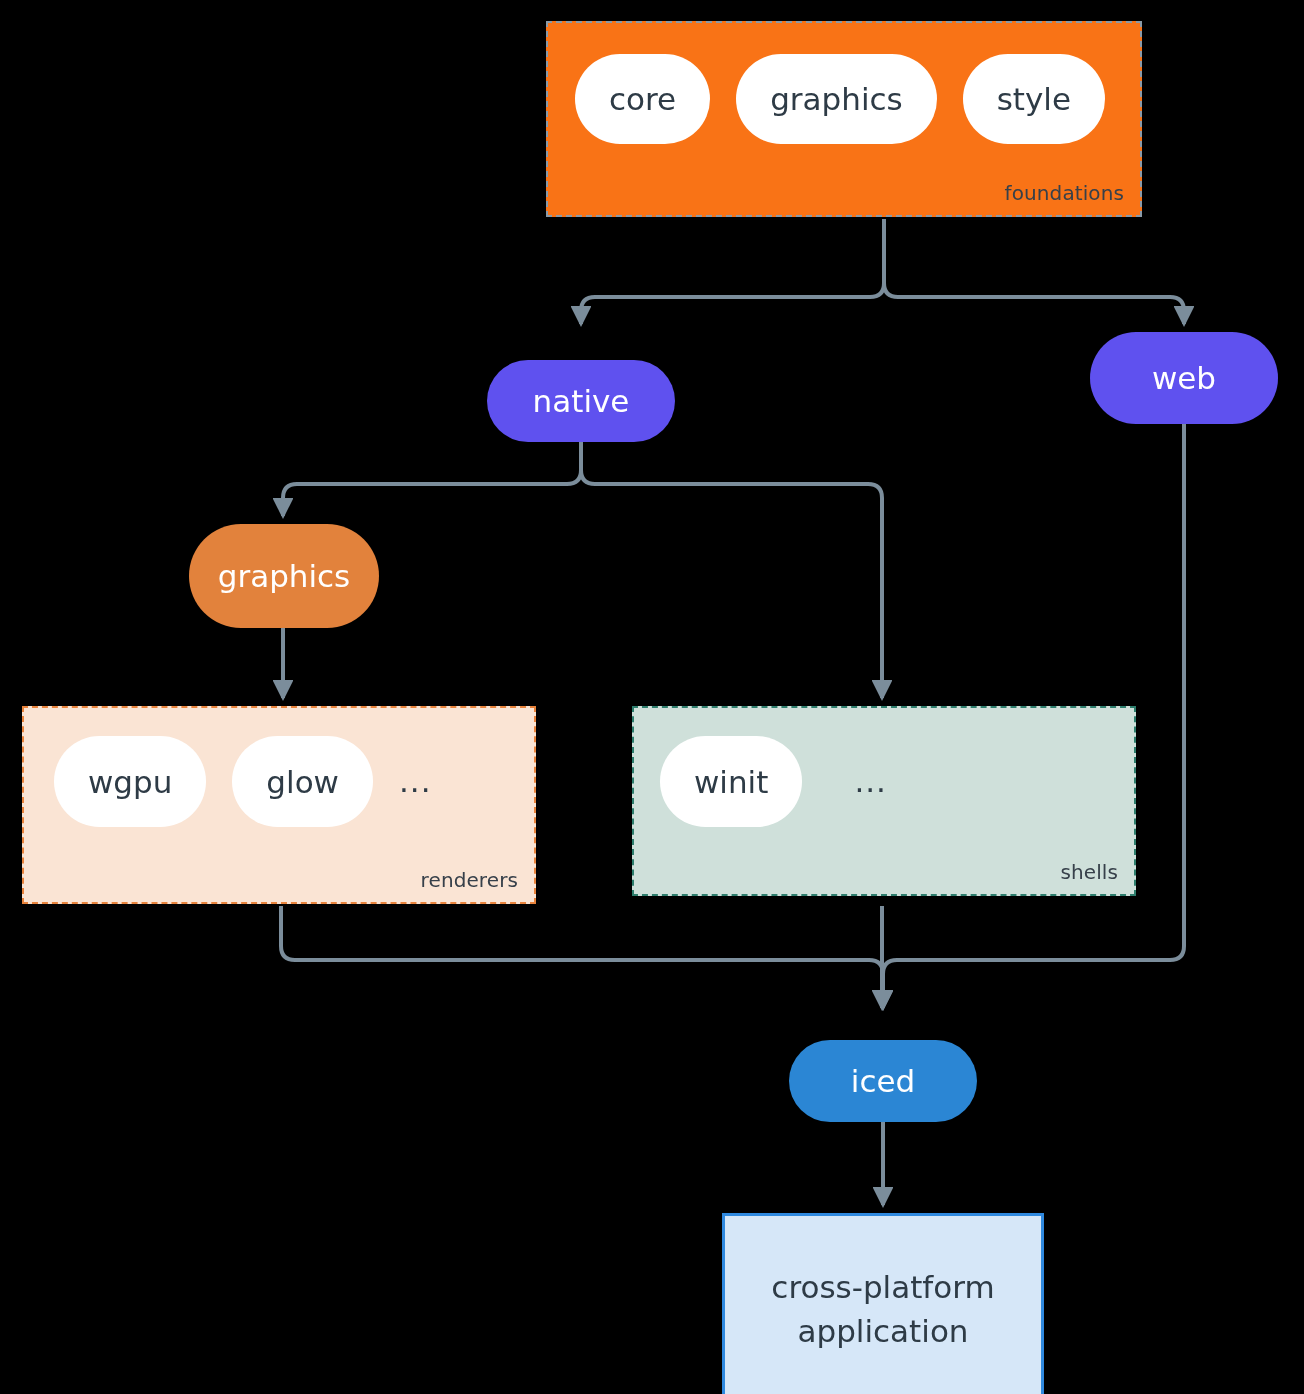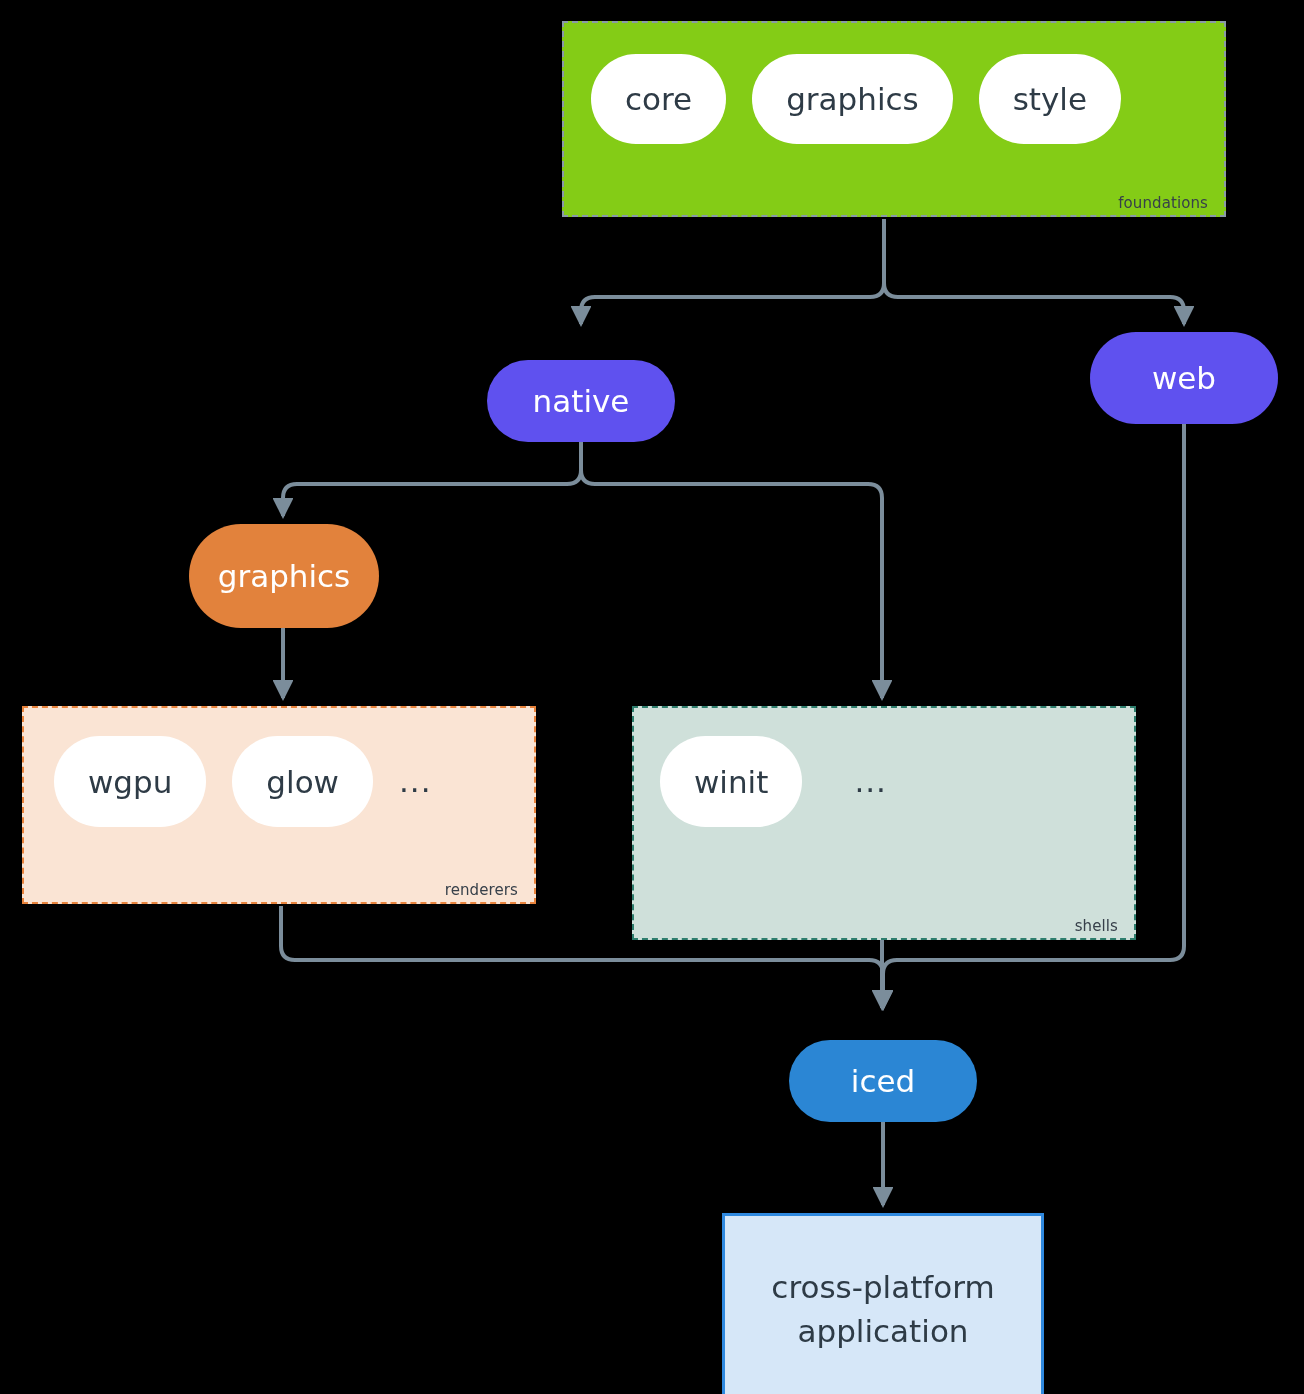--- a/index.html
+++ b/index.html
@@ -25,22 +25,22 @@
   }
 
   
   .group {
     position: absolute;
     box-sizing: border-box;
   }
   .group-label {
     position: absolute;
     right: 16px;
-    bottom: 3px;
-    font-size: 15px;
+    bottom: 10px;
+    font-size: 20px;
     color: #37404a;
     letter-spacing: 0.1px;
   }
   .chip-row {
     position: absolute;
     display: flex;
     align-items: center;
     left: 26px;
     top: 28px;
   }
@@ -61,44 +61,43 @@
     color: #2e3b46;
     font-size: 31px;
     margin-left: 26px;
     letter-spacing: 1px;
     line-height: 1;
   }
 
   #grp-foundations {
     left: 546px;
     top: 21px;
-    width: 664px;
+    width: 596px;
     height: 196px;
-    background: #84cc16;
+    background: #f97316;
     border: 2px dashed #8a9aa8;
-    margin-left: 16px;
   }
   #grp-foundations .chip-row { left: 27px; top: 31px; }
   #grp-foundations .chip { height: 90px; }
 
   #grp-renderers {
     left: 22px;
     top: 706px;
     width: 514px;
     height: 198px;
     background: #fae4d4;
     border: 2px dashed #e8833c;
   }
   #grp-renderers .chip-row { left: 30px; top: 28px; }
 
   #grp-shells {
     left: 632px;
     top: 706px;
     width: 504px;
-    height: 234px;
+    height: 190px;
     background: #cfe0da;
     border: 2px dashed #2e7e6d;
   }
   #grp-shells .chip-row { left: 26px; top: 28px; }
 
   .chip-gap { width: 26px; }
 
   
   .node-pill {
     position: absolute;

